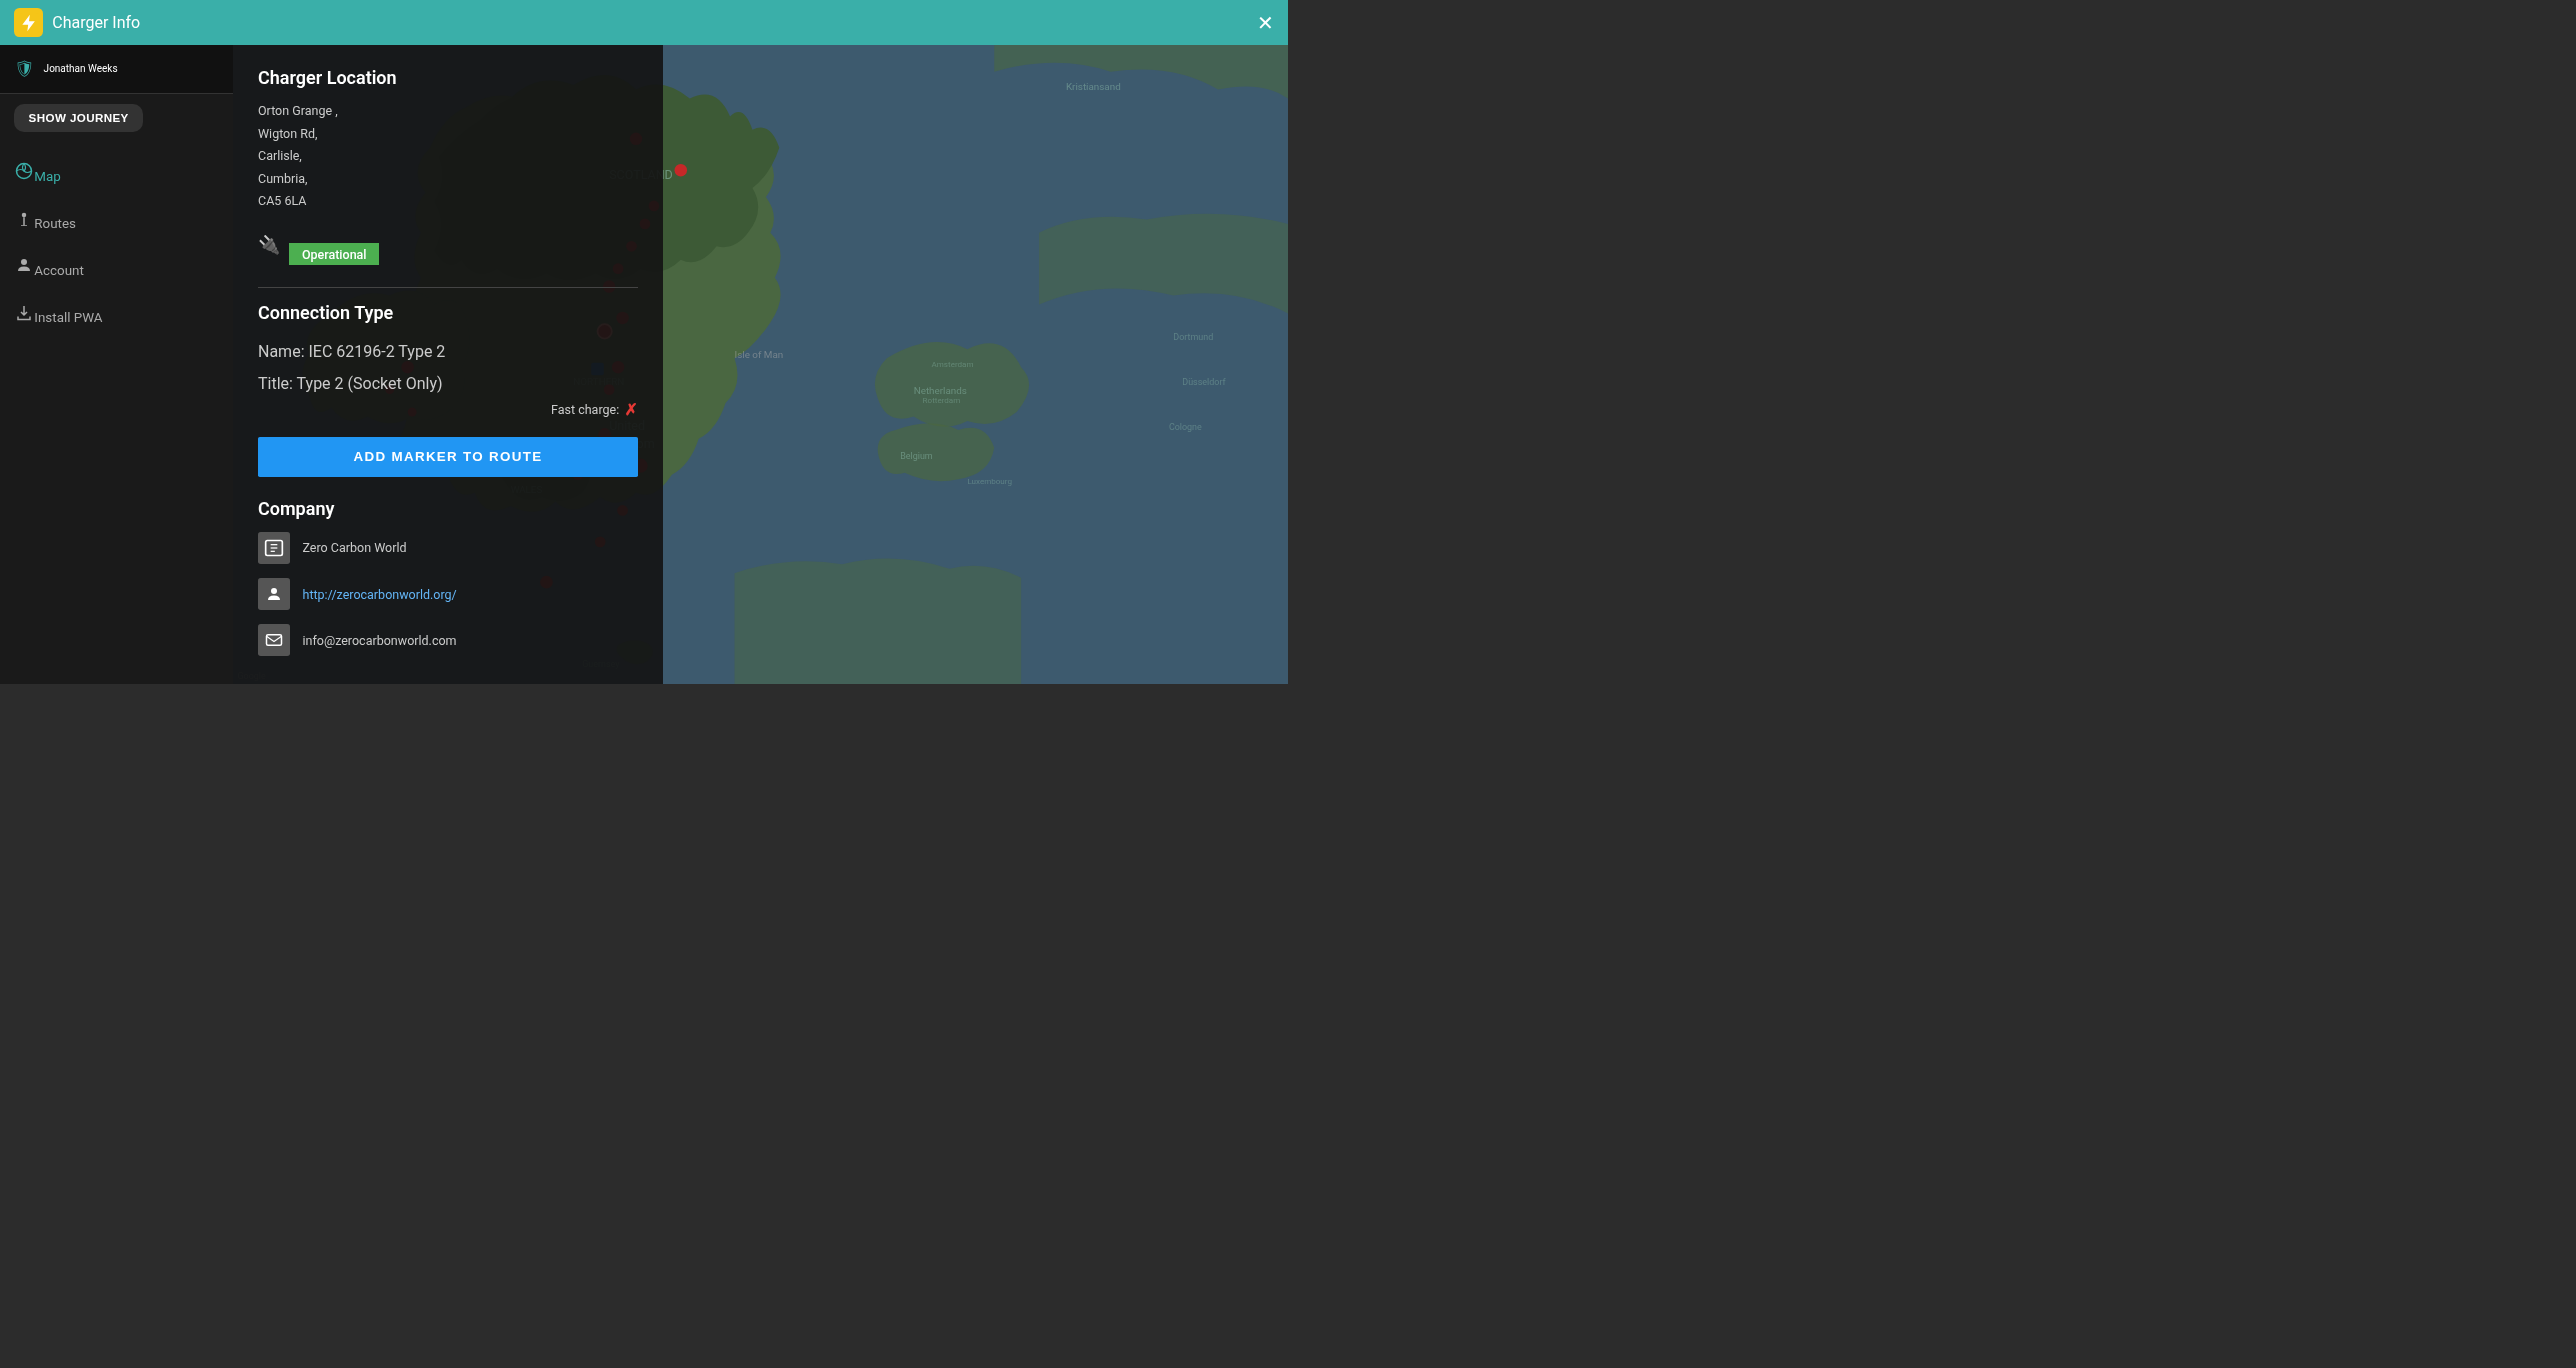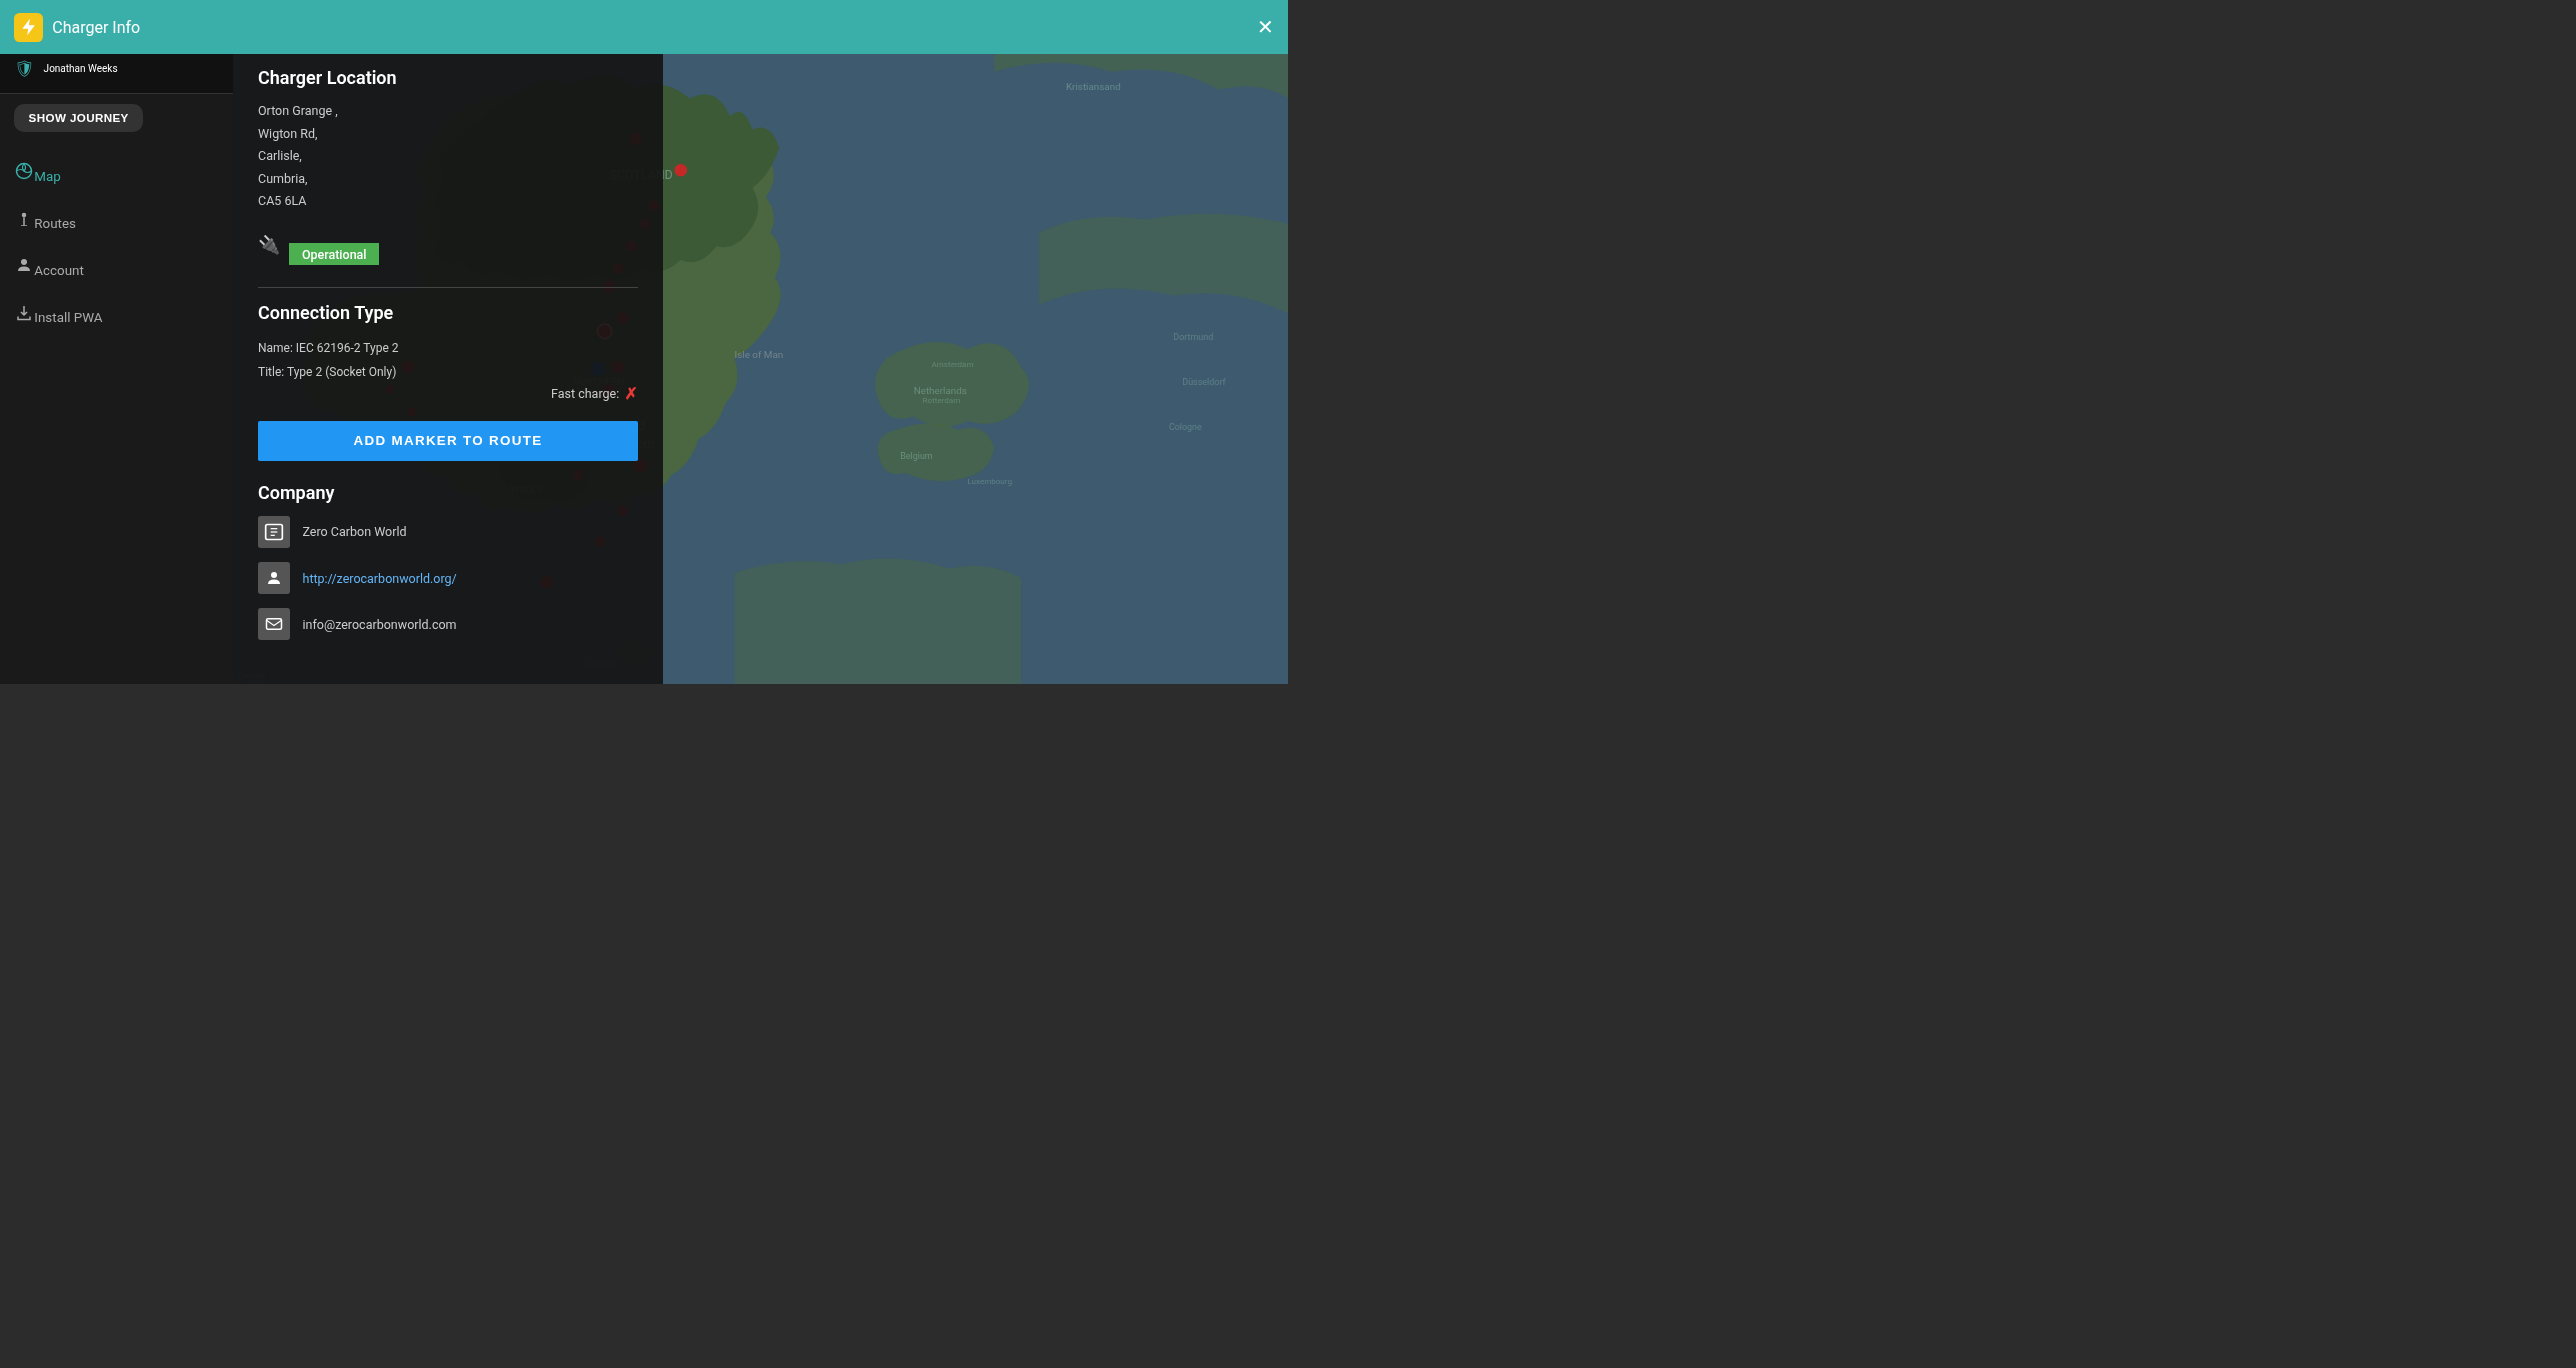--- a/index.html
+++ b/index.html
@@ -9,21 +9,21 @@
       height: 684px;
       overflow: hidden;
       position: relative;
       background: #2c2c2c;
     }
 
     
     .header-bar {
       position: absolute;
       top: 0; left: 0; right: 0;
-      height: 54px;
+      height: 45px;
       background: #3aafa9;
       display: flex;
       align-items: center;
       justify-content: space-between;
       padding: 0 14.3px;
       z-index: 100;
     }
     .header-left {
       display: flex;
       align-items: center;
@@ -176,21 +176,21 @@
     }
 
     .divider {
       border: none;
       border-top: 0.9px solid #444;
       margin: 14.3px 0;
     }
 
     .conn-type-row {
       color: #ccc;
-      font-size: 12px;
+      font-size: 16px;
       line-height: 2;
     }
     .fast-charge-row {
       display: flex;
       align-items: center;
       gap: 5.4px;
       color: #ccc;
       font-size: 12.5px;
       justify-content: flex-end;
     }

